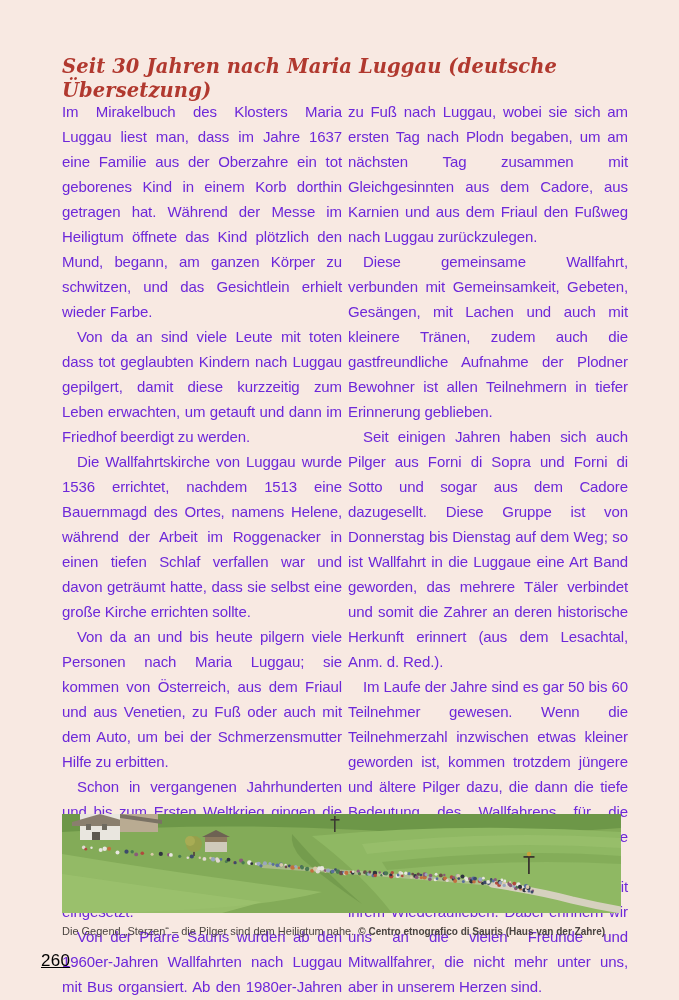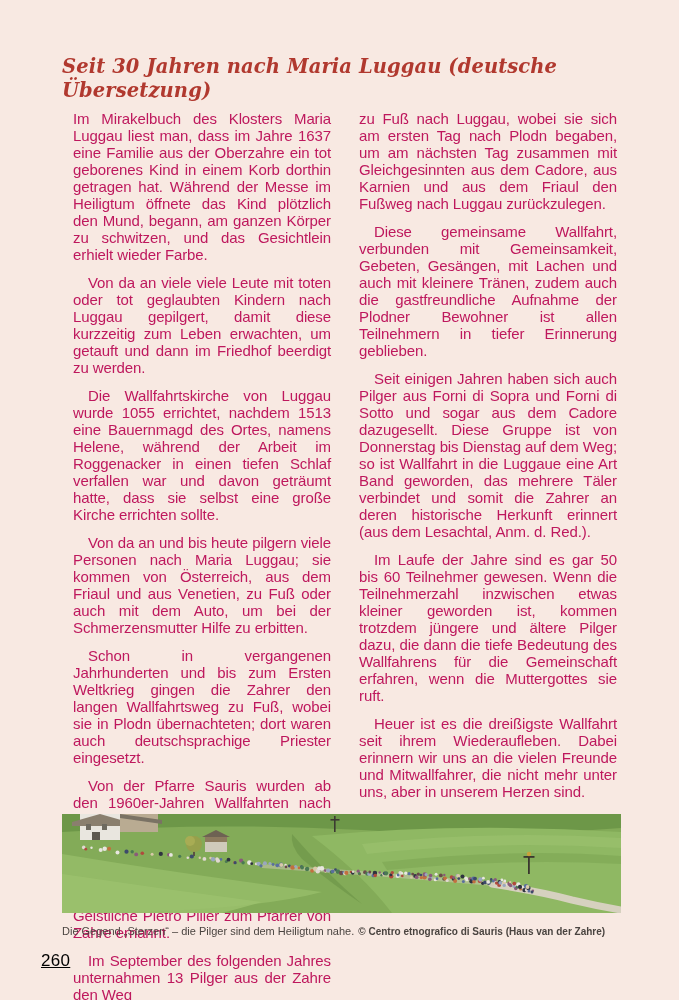--- a/index.html
+++ b/index.html
@@ -17,25 +17,25 @@
     font-style:italic;font-weight:700;
     font-size:19.5px;line-height:24px;
     letter-spacing:.1px;
   }
   .columns{
     position:absolute;left:62px;top:99px;width:566px;
     display:flex;gap:6px;
   }
   .col{width:280px;}
   .col p{
-    margin:11px;
-    font-size:15px;line-height:17px;
+    margin:0;
+    font-size:15px;line-height:25px;
     text-align:justify;
     letter-spacing:-0.1px;
-    color:#be185d;
+    color:#6d28d9;
   }
   .col p.indent{text-indent:15px;}
   .photo{
     position:absolute;left:62px;top:814px;width:559px;height:99px;
     background:#7da854;
   }
   .photo svg{display:block;width:559px;height:99px;}
   .caption-row{
     position:absolute;left:62px;top:921px;width:566px;
     white-space:nowrap;
@@ -51,22 +51,22 @@
 <body>
 
 <div class="page" style="background: rgb(248, 233, 226);">
 
   <div class="title" style="color: rgb(177, 57, 47);">Seit 30 Jahren nach Maria Luggau (deutsche Übersetzung)</div>
 
   <div class="columns">
     <div class="col">
 
     <p>Im Mirakelbuch des Klosters Maria Luggau liest man, dass im Jahre 1637 eine Familie aus der Oberzahre ein tot geborenes Kind in einem Korb dorthin getragen hat. Während der Messe im Heiligtum öffnete das Kind plötzlich den Mund, begann, am ganzen Körper zu schwitzen, und das Gesichtlein erhielt wieder Farbe.</p>
-        <p class="indent">Von da an viele viele Leute mit toten oder tot geglaubten Kindern nach Luggau gepilgert, damit diese kurzzeitig zum Leben erwachten, um getauft und dann im Friedhof beerdigt zu werden.</p>
-        <p class="indent">Die Wallfahrtskirche von Luggau wurde 1055 errichtet, nachdem 1513 eine Bauernmagd des Ortes, namens Helene, während der Arbeit im Roggenacker in einen tiefen Schlaf verfallen war und davon geträumt hatte, dass sie selbst eine große Kirche errichten sollte.</p>
+        <p class="indent">Von da an sind viele Leute mit toten dass tot geglaubten Kindern nach Luggau gepilgert, damit diese kurzzeitig zum Leben erwachten, um getauft und dann im Friedhof beerdigt zu werden.</p>
+        <p class="indent">Die Wallfahrtskirche von Luggau wurde 1536 errichtet, nachdem 1513 eine Bauernmagd des Ortes, namens Helene, während der Arbeit im Roggenacker in einen tiefen Schlaf verfallen war und davon geträumt hatte, dass sie selbst eine große Kirche errichten sollte.</p>
         <p class="indent">Von da an und bis heute pilgern viele Personen nach Maria Luggau; sie kommen von Österreich, aus dem Friaul und aus Venetien, zu Fuß oder auch mit dem Auto, um bei der Schmerzensmutter Hilfe zu erbitten.</p>
         <p class="indent">Schon in vergangenen Jahrhunderten und bis zum Ersten Weltkrieg gingen die Zahrer den langen Wallfahrtsweg zu Fuß, wobei sie in Plodn übernachteten; dort waren auch deutschsprachige Priester eingesetzt.</p>
         <p class="indent">Von der Pfarre Sauris wurden ab den 1960er-Jahren Wallfahrten nach Luggau mit Bus organsiert. Ab den 1980er-Jahren machten sich dann kleinere Gruppen zu Fuß auf den langen Wallfahrtsweg.</p>
         <p class="indent">1995 wurde dann der Plodner Geistliche Pietro Piller zum Pfarrer von Zahre ernannt.</p>
         <p class="indent">Im September des folgenden Jahres unternahmen 13 Pilger aus der Zahre den Weg</p>
       </div>
     <div class="col">
 
     <p>zu Fuß nach Luggau, wobei sie sich am ersten Tag nach Plodn begaben, um am nächsten Tag zusammen mit Gleichgesinnten aus dem Cadore, aus Karnien und aus dem Friaul den Fußweg nach Luggau zurückzulegen.</p>
         <p class="indent">Diese gemeinsame Wallfahrt, verbunden mit Gemeinsamkeit, Gebeten, Gesängen, mit Lachen und auch mit kleinere Tränen, zudem auch die gastfreundliche Aufnahme der Plodner Bewohner ist allen Teilnehmern in tiefer Erinnerung geblieben.</p>

